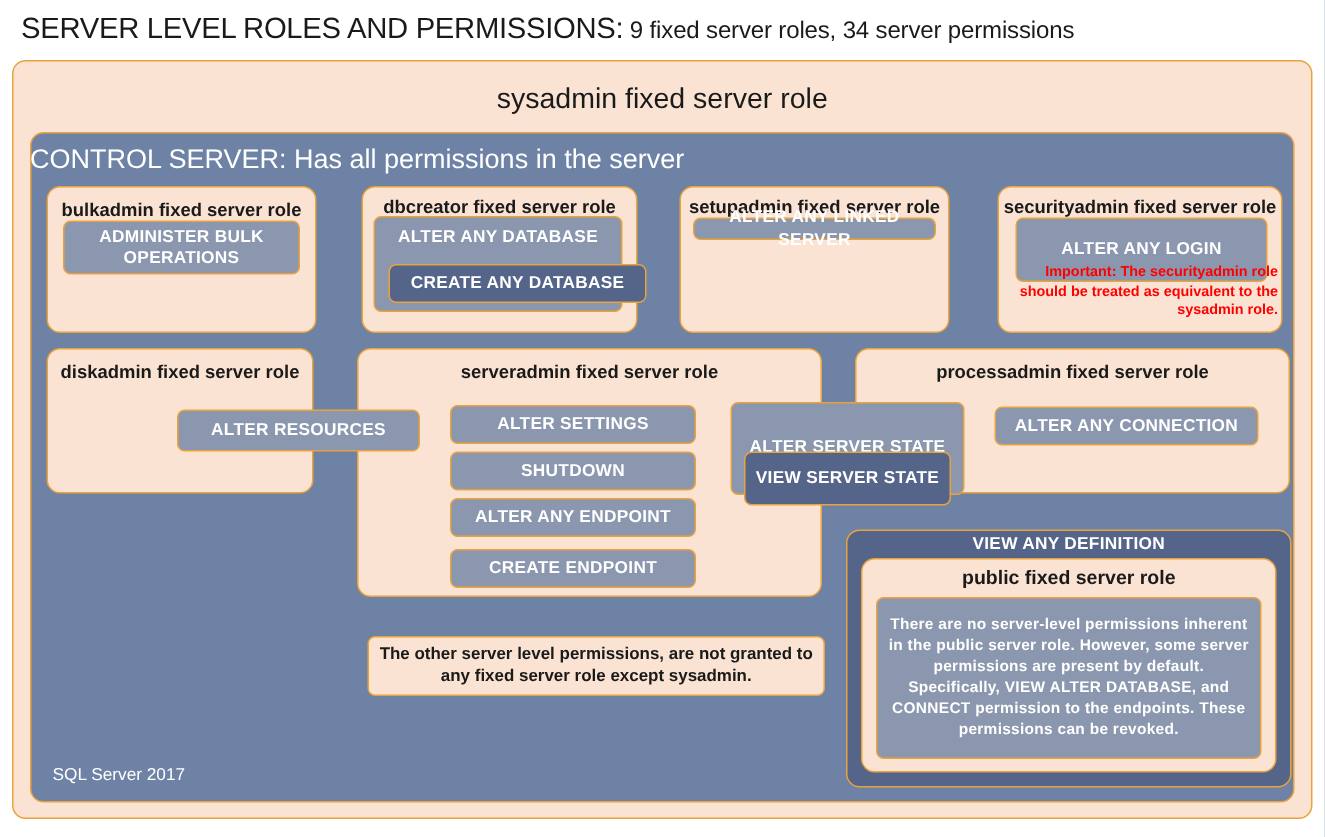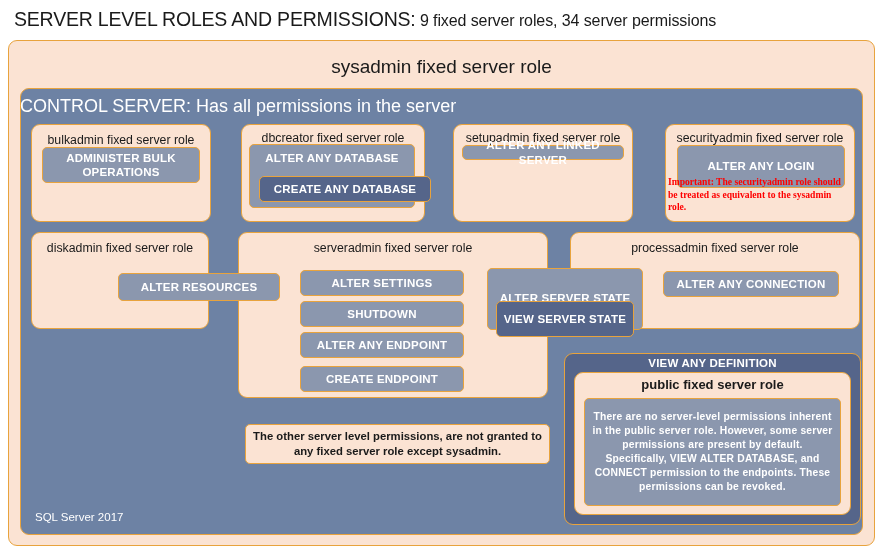--- a/index.html
+++ b/index.html
@@ -17,21 +17,21 @@
          box-sizing:border-box;position:absolute;}
   .blue{background:#6d82a4;border:1.4px solid #e8a33d;border-radius:9px;
         box-sizing:border-box;position:absolute;}
   .perm{background:#8b97ae;border:1.4px solid #e8a33d;border-radius:5px;
         box-sizing:border-box;position:absolute;color:#ffffff;
         font-size:11.5px;font-weight:bold;letter-spacing:0.2px;
         display:flex;align-items:center;justify-content:center;
         text-align:center;line-height:1.22;}
   .perm.dark{background:#55658a;}
   .rolelabel{position:absolute;left:0;right:0;text-align:center;
-             font-size:12.3px;font-weight:normal;color:#1a1a1a;}
+             font-size:12.3px;font-weight:bold;color:#1a1a1a;}
 
   
   #outer-frame{left:8px;top:40px;width:867px;height:506px;}
   #control-server{left:20px;top:88px;width:843px;height:447px;}
   #sysadmin-label{top:56px;left:0;right:0;text-align:center;
                   font-size:19px;color:#1a1a1a;position:absolute;}
   #control-label{position:absolute;top:96px;left:20px;width:843px;
                  text-align:left;font-size:18px;color:#ffffff;}
   #sql-version{position:absolute;left:35px;top:511px;font-size:11.5px;
                color:#ffffff;}
@@ -43,21 +43,21 @@
   #role-securityadmin{left:665px;top:124px;width:190px;height:98px;}
 
   #p-administer-bulk{left:42px;top:147px;width:158px;height:36px;}
   #p-alter-any-db{left:249px;top:144px;width:166px;height:64px;
                   align-items:flex-start;padding-top:6px;}
   #p-create-any-db{left:259px;top:176px;width:172px;height:26px;}
   #p-alter-linked{left:462px;top:145px;width:162px;height:15px;}
   #p-alter-login{left:677px;top:145px;width:168px;height:43px;}
   #securityadmin-note{position:absolute;left:668px;top:176px;width:184px;
                       font-size:9.6px;font-weight:bold;color:#fe0000;
-                      text-align:left;line-height:1.32;font-family:Liberation Serif, serif;}
+                      text-align:right;line-height:1.32;}
 
   
   #role-diskadmin{left:31px;top:232px;width:178px;height:97px;}
   #role-serveradmin{left:238px;top:232px;width:310px;height:166px;}
   #role-processadmin{left:570px;top:232px;width:290px;height:97px;}
 
   #p-alter-resources{left:118px;top:273px;width:162px;height:28px;}
   #p-alter-settings{left:300px;top:270px;width:164px;height:26px;}
   #p-shutdown{left:300px;top:301px;width:164px;height:26px;}
   #p-alter-any-endpoint{left:300px;top:332px;width:164px;height:26px;}

